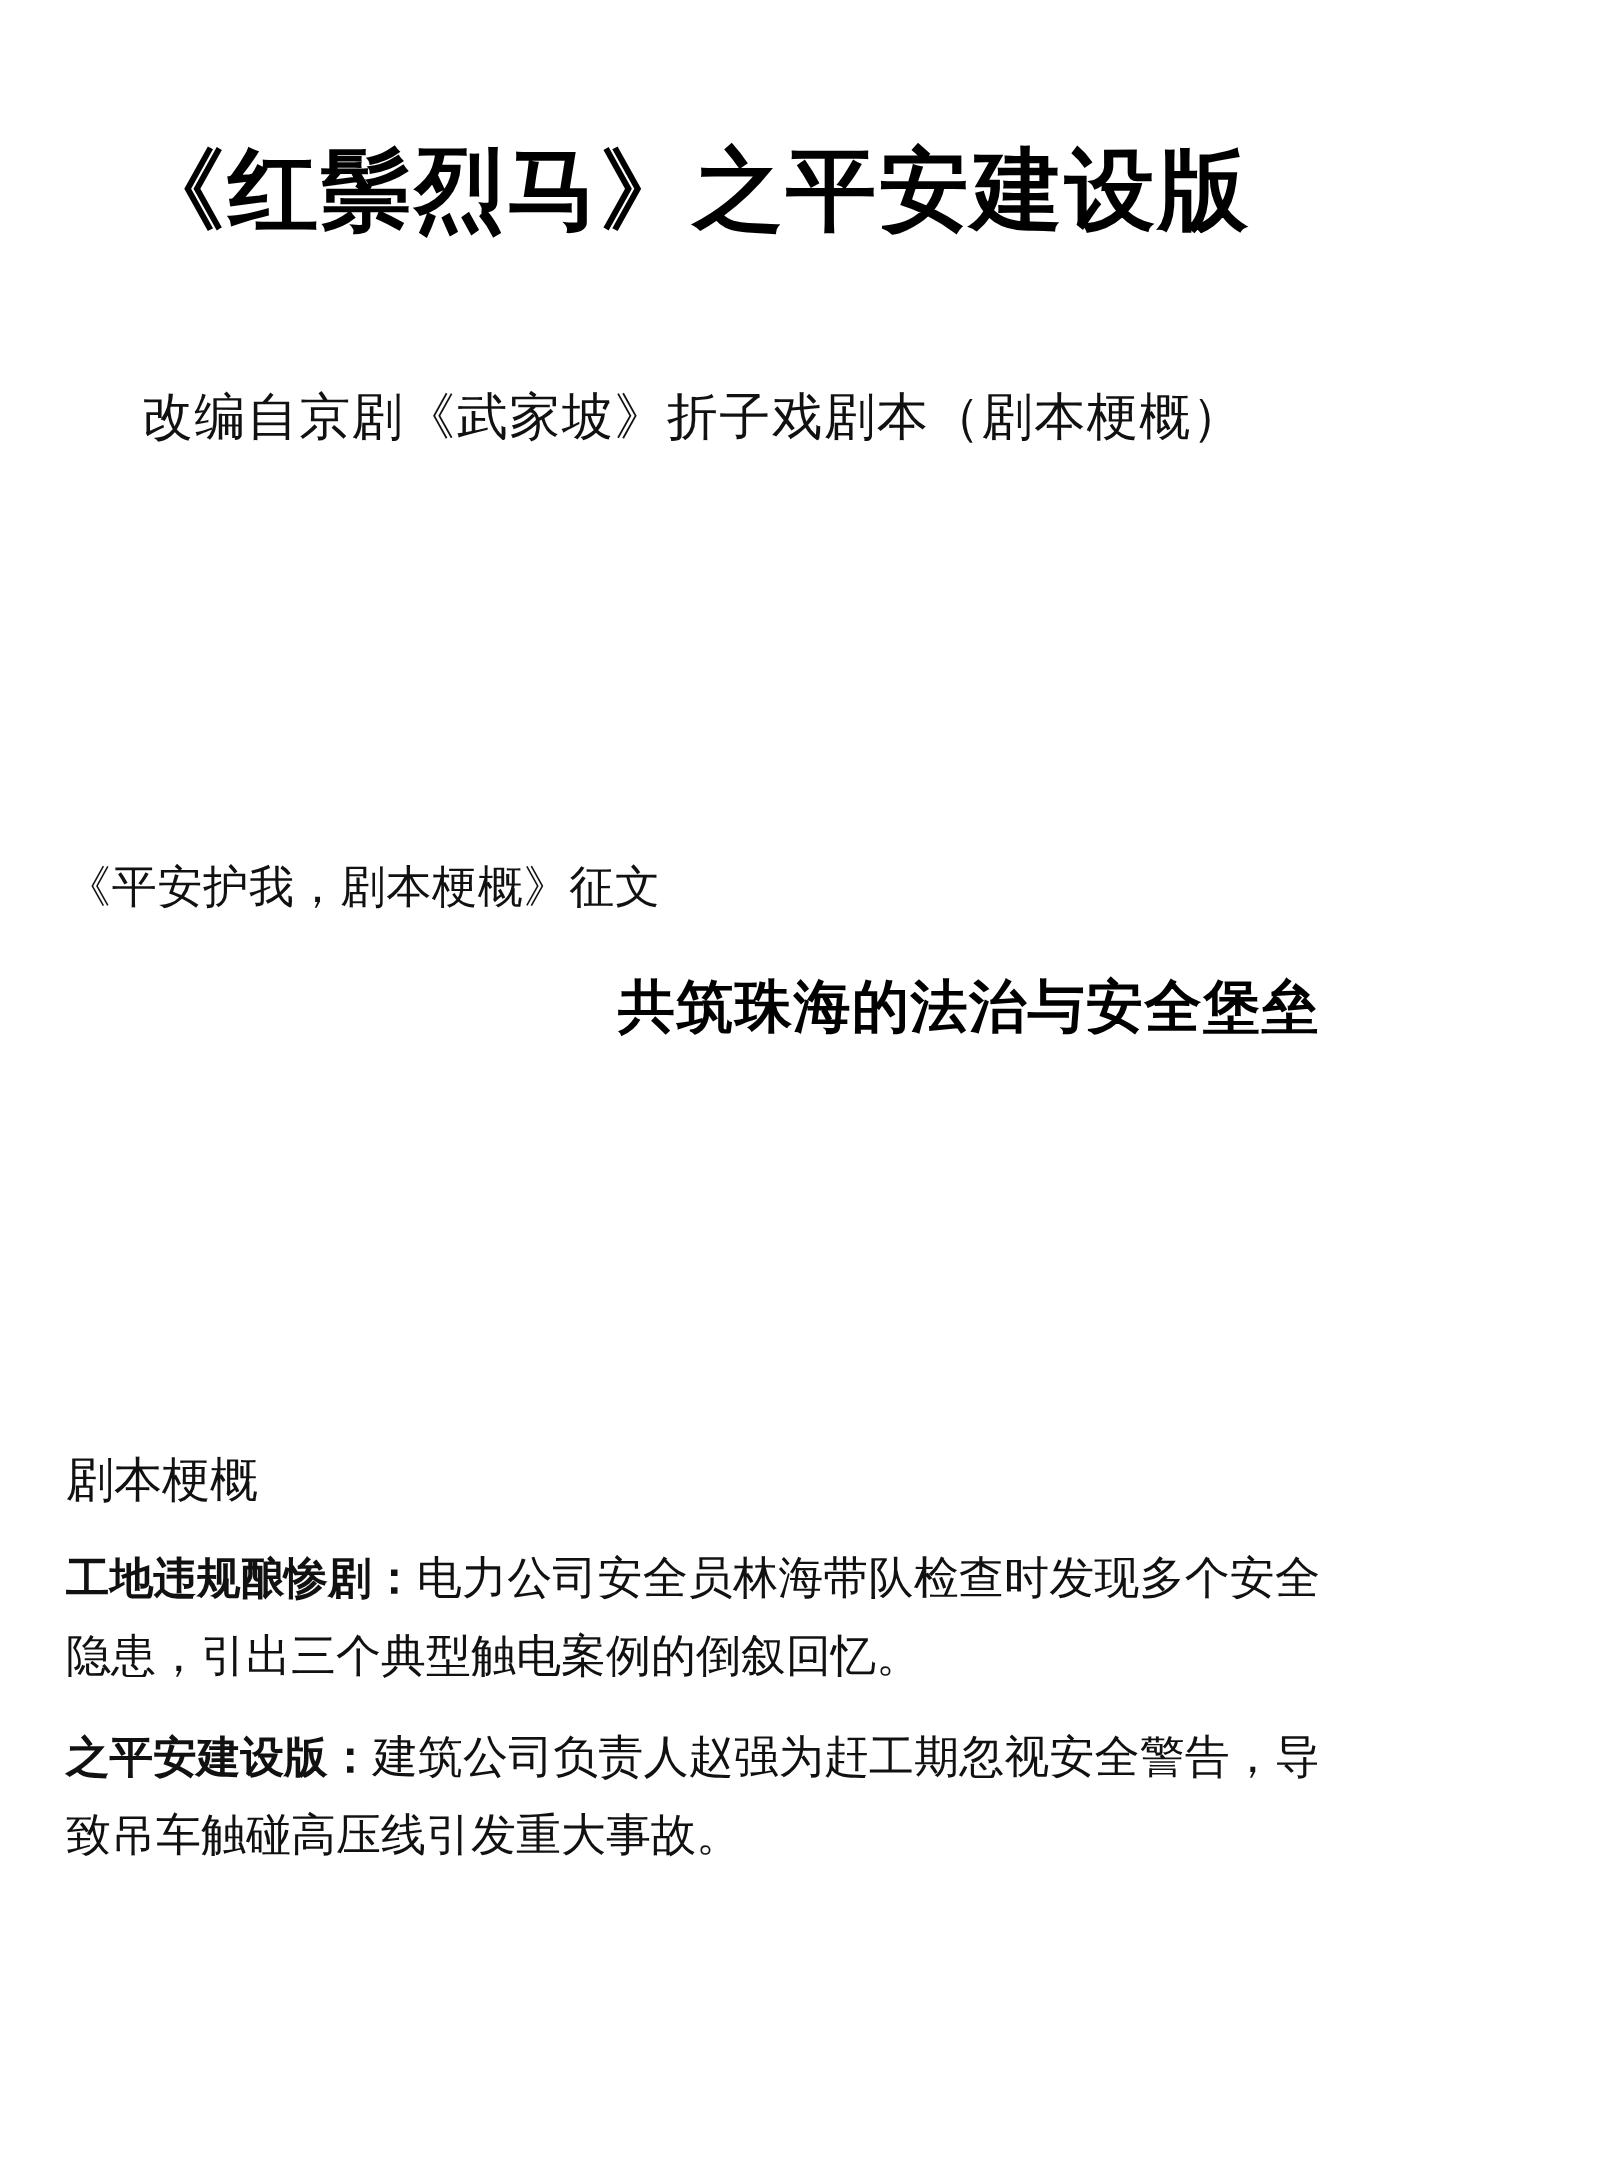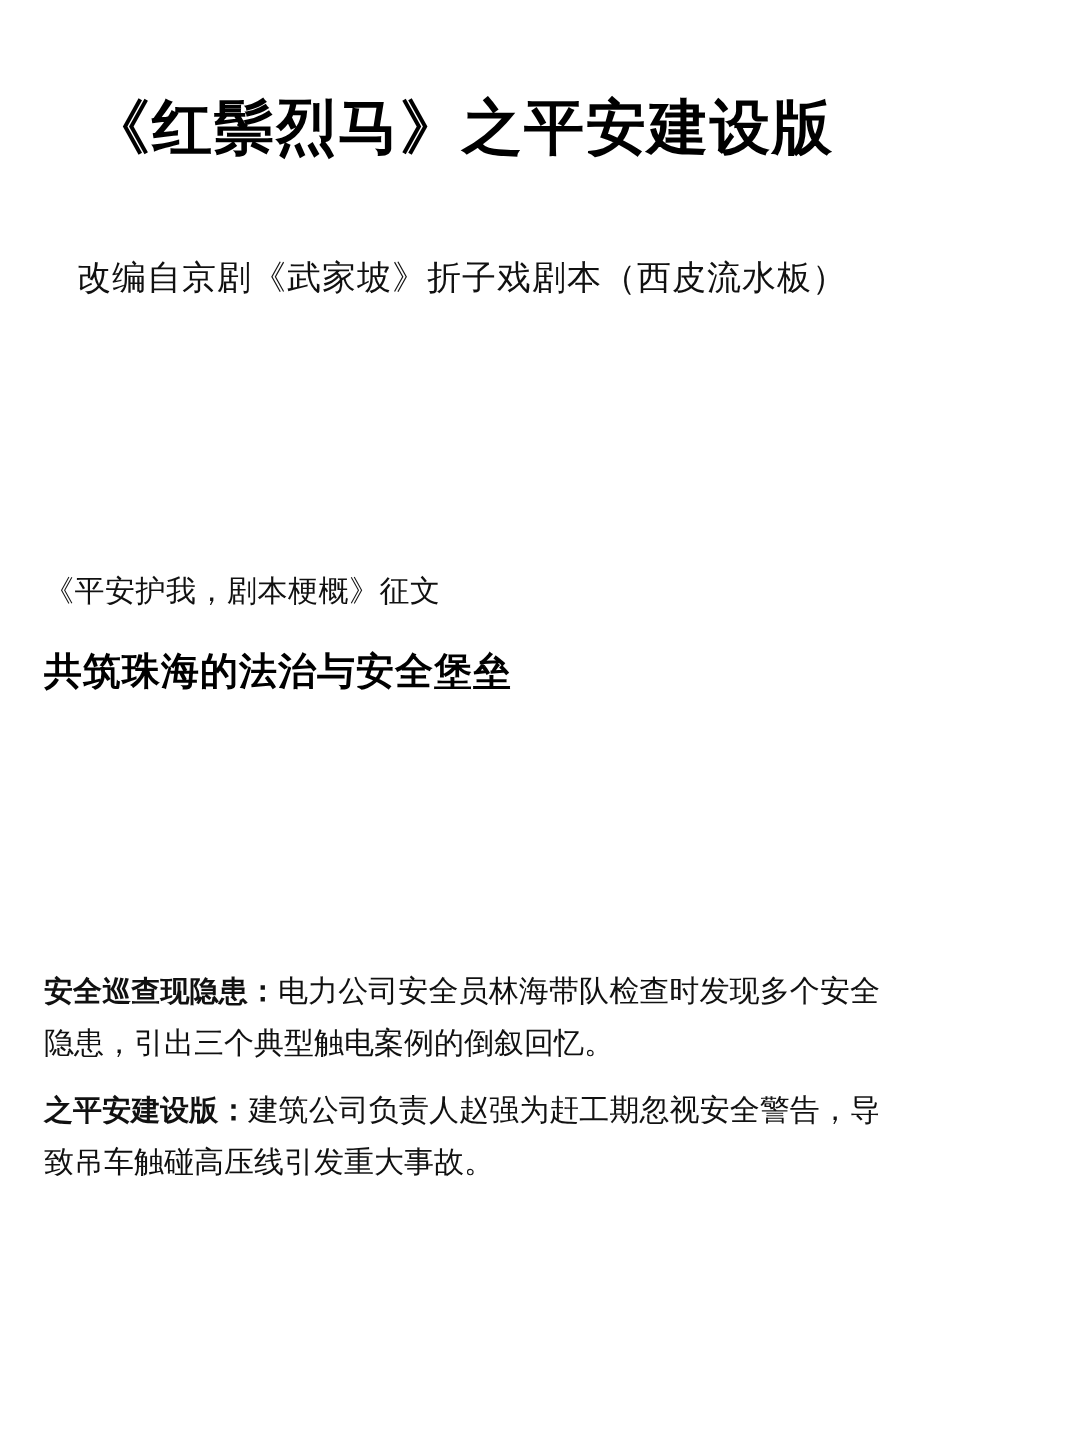--- a/index.html
+++ b/index.html
@@ -57,21 +57,21 @@
     font-weight: 400;
     font-size: 30px;
     letter-spacing: 0.5px;
     color: #111111;
   }
 
   
   .essay-headline {
     margin: 0;
     padding-top: 34px;
-    text-align: left;
+    text-align: right;
     font-family: "Liberation Sans", "DejaVu Sans", sans-serif;
     font-weight: 700;
     font-size: 38px;
     letter-spacing: 1px;
     color: #000000;
   }
 
   
   .synopsis {
     padding-top: 268px;
@@ -100,30 +100,31 @@
     font-weight: 700;
   }
 </style>
 </head>
 <body>
 
 <div class="page">
 
   <h1 class="main-title">《红鬃烈马》之平安建设版</h1>
 
-  <p class="subtitle">改编自京剧《武家坡》折子戏剧本（西皮流水板）</p>
+  <p class="subtitle">改编自京剧《武家坡》折子戏剧本（剧本梗概）</p>
 
   <p class="essay-label">《平安护我，剧本梗概》征文</p>
 
   <p class="essay-headline">共筑珠海的法治与安全堡垒</p>
 
   <div class="synopsis">
+    <h2 class="synopsis-heading">剧本梗概</h2>
 
     <p class="synopsis-item">
-      <span class="lead">安全巡查现隐患</span><span class="sep">：</span><span class="body">电力公司安全员林海带队检查时发现多个安全隐患，引出三个典型触电案例的倒叙回忆。</span>
+      <span class="lead">工地违规酿惨剧</span><span class="sep">：</span><span class="body">电力公司安全员林海带队检查时发现多个安全隐患，引出三个典型触电案例的倒叙回忆。</span>
     </p>
 
     <p class="synopsis-item">
       <span class="lead">之平安建设版</span><span class="sep">：</span><span class="body">建筑公司负责人赵强为赶工期忽视安全警告，导致吊车触碰高压线引发重大事故。</span>
     </p>
   </div>
 
 </div>
 
 </body></html>

